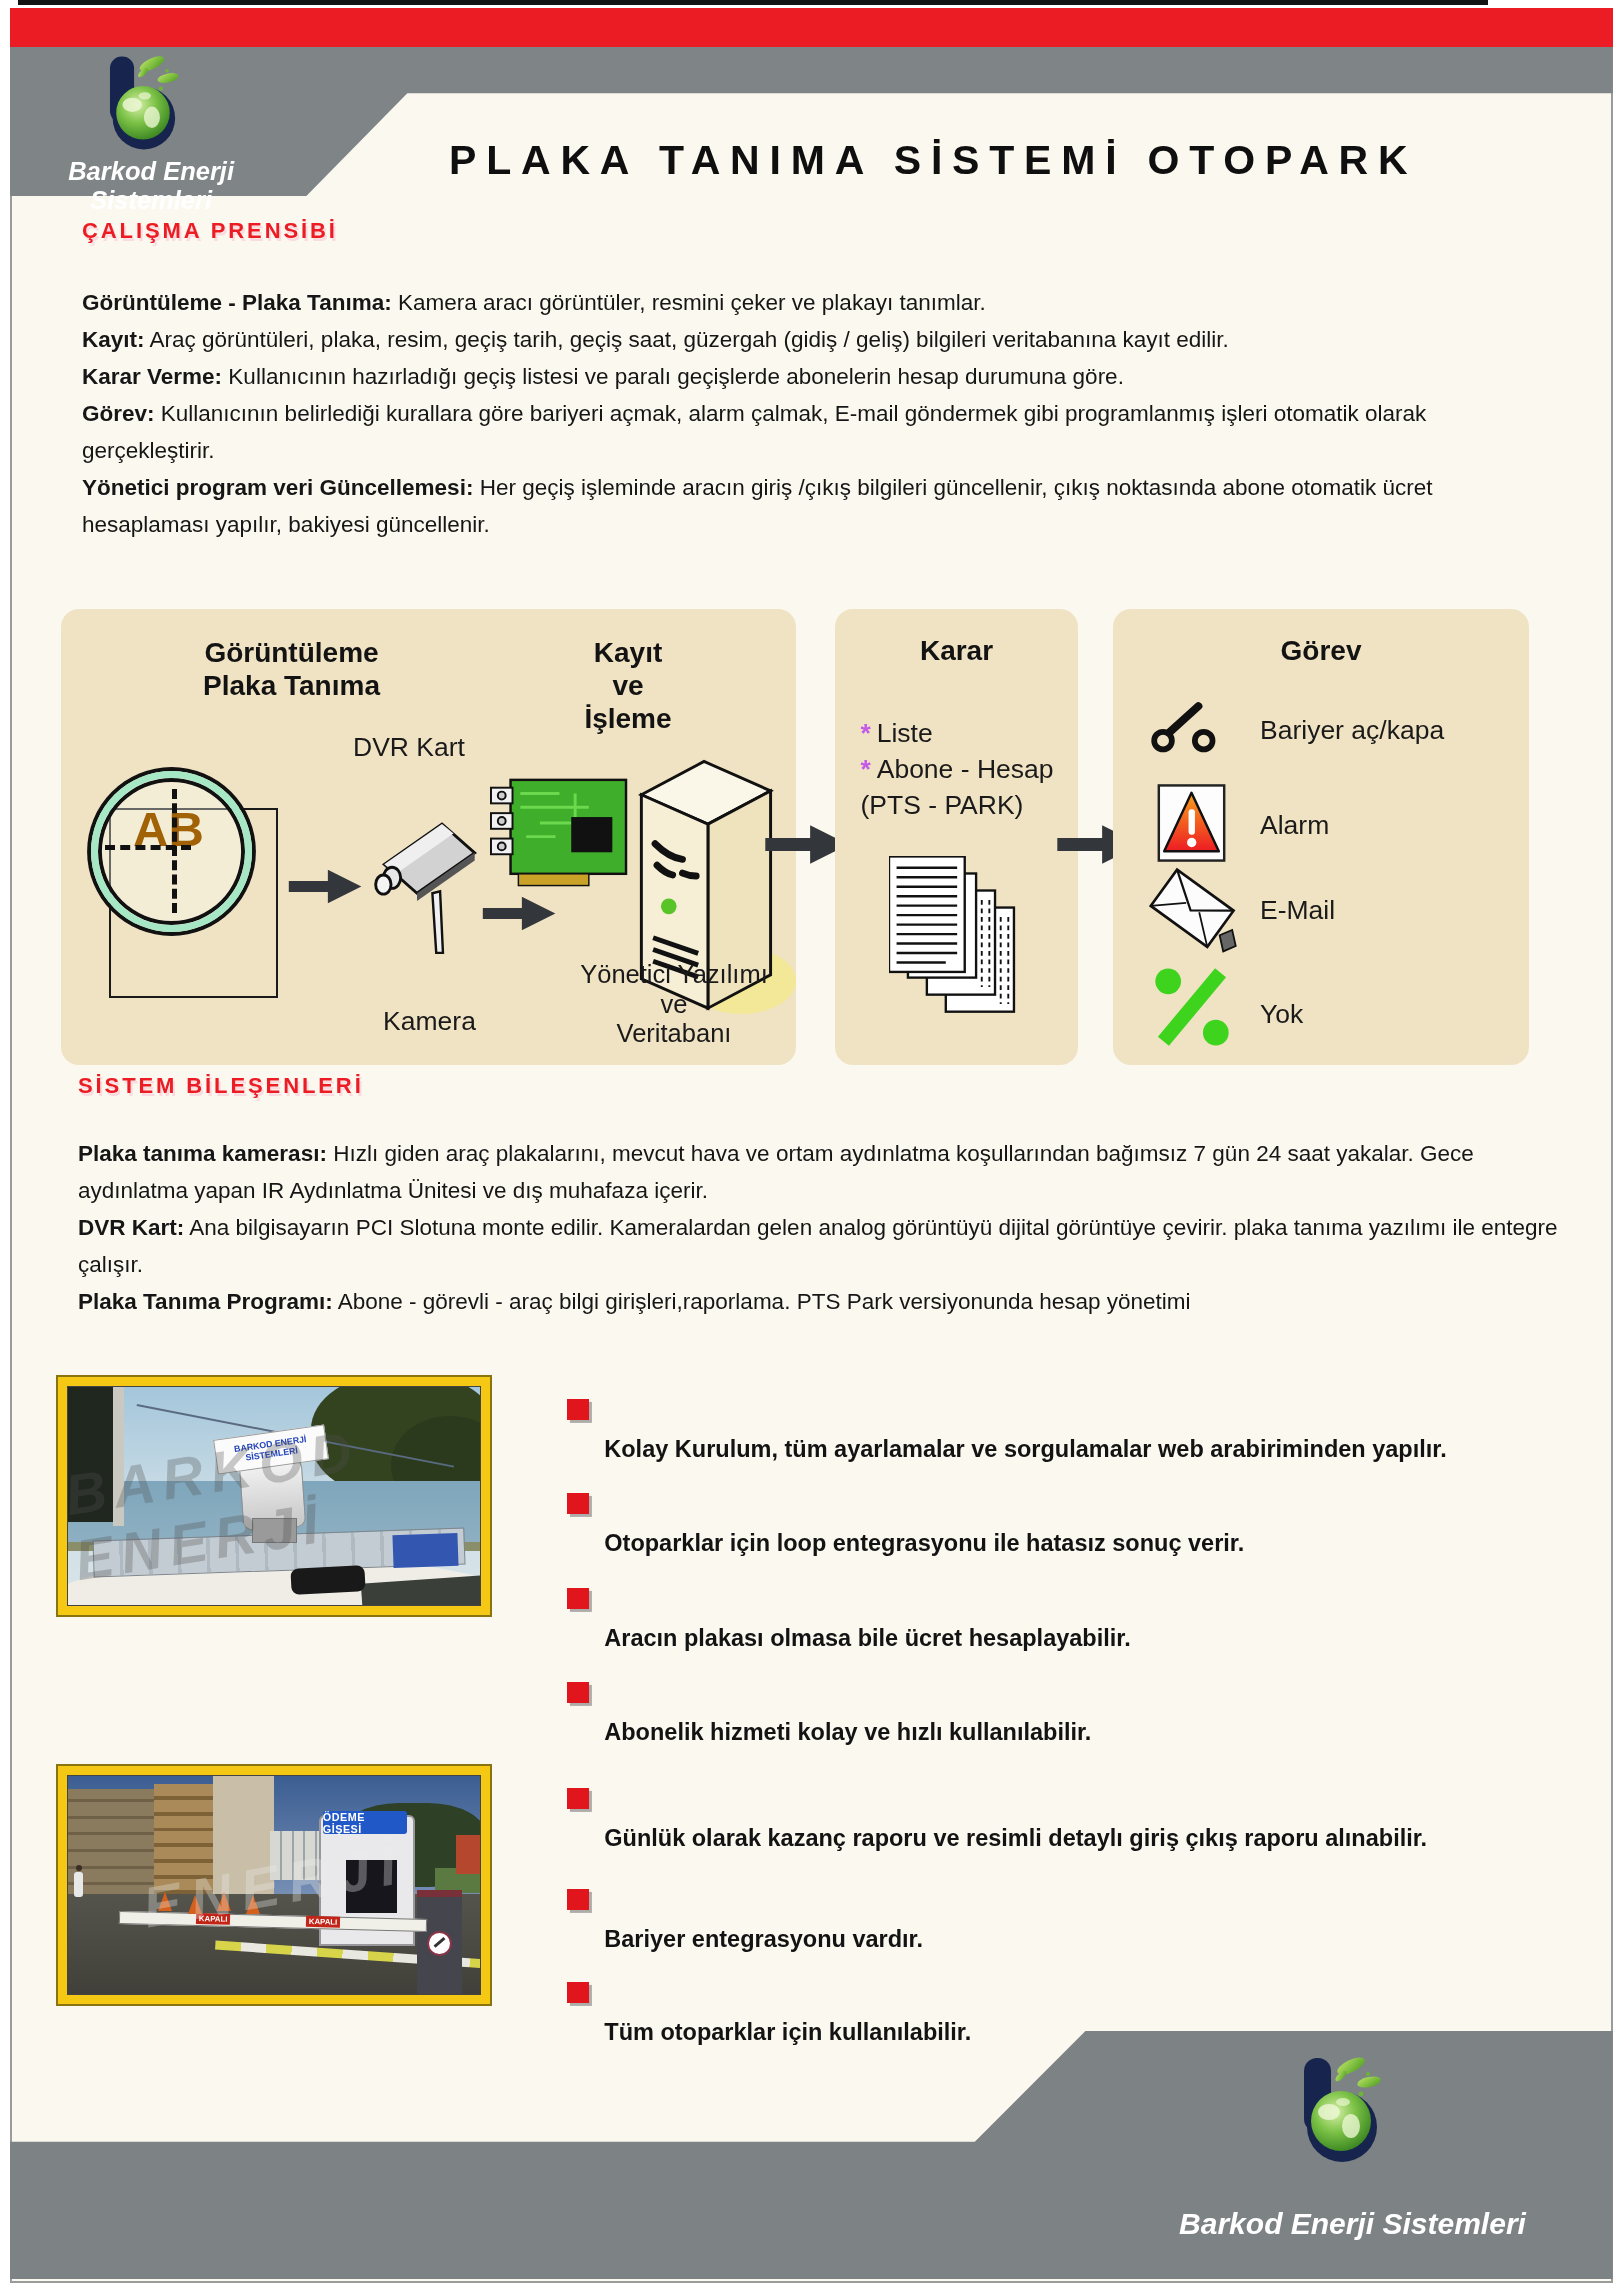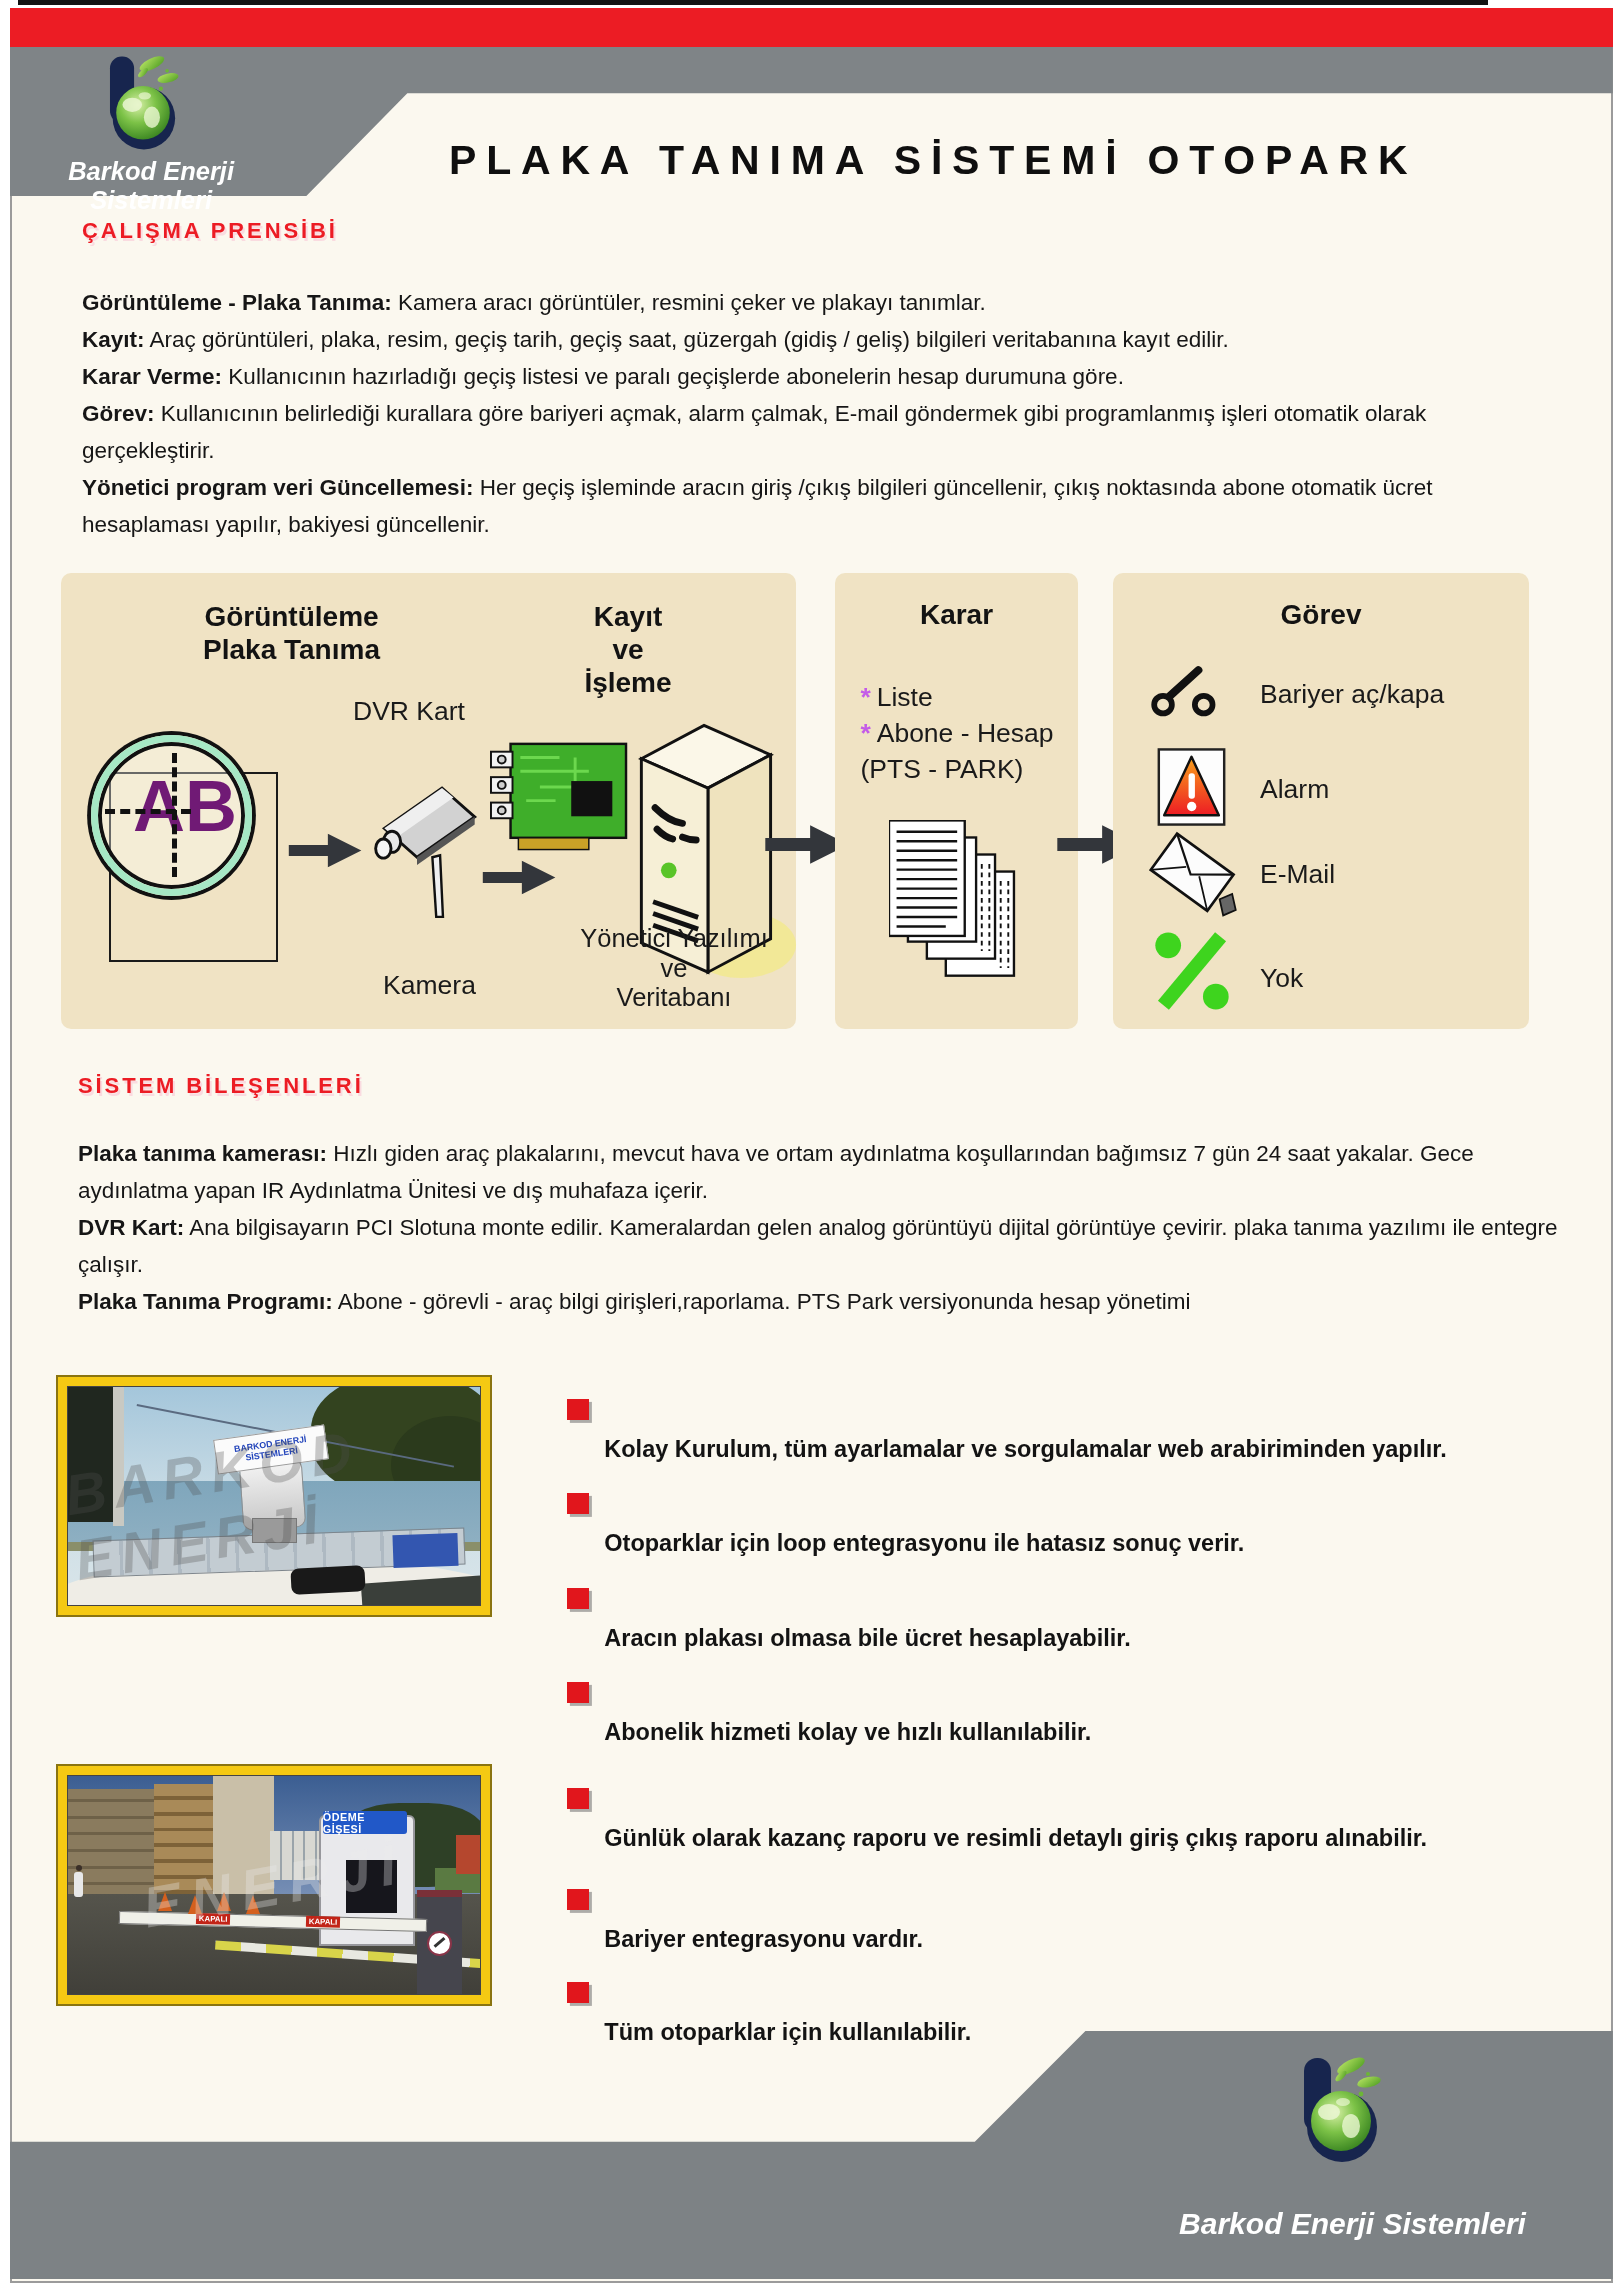--- a/index.html
+++ b/index.html
@@ -26,21 +26,21 @@
                text-shadow:2px 2.9px 0 rgba(247,142,186,.28);white-space:nowrap;}
   .h-principle{left:82px;top:218px;}
   .h-components{left:78px;top:1073px;}
   .paras{font-size:22.5px;line-height:37px;color:#161616;}
   .paras p{margin:0;}
   .paras b{font-weight:700;}
   .paras1{left:82px;top:284px;width:1470px;}
   .paras2{left:78px;top:1135px;width:1485px;}
 
   
-  .dbox{position:absolute;background:#F0E3C4;border-radius:10px;}
+  .dbox{position:absolute;background:#F0E3C4;border-radius:18px;margin-top:36px;}
   .box1{left:61px;top:573px;width:735px;height:456px;}
   .box-karar{left:835px;top:573px;width:243px;height:456px;}
   .box-gorev{left:1113px;top:573px;width:416px;height:456px;}
   .dtitle{font-weight:700;font-size:28px;line-height:1.18;text-align:center;color:#131313;}
   .dlabel{font-size:26.5px;color:#1a1a1a;}
   .arrow{position:absolute;}
   .arrow svg{display:block;width:100%;height:100%;}
 
   .t1{left:69px;top:27.4px;width:323px;}
   .t2{left:459px;top:27.4px;width:216px;}
@@ -50,21 +50,21 @@
 
   
   .plate-graphic{left:34px;top:142px;width:211px;height:260px;}
   .plate-outline{left:13.7px;top:57px;width:165px;height:186px;border:2.9px solid #1a1a1a;}
   .plate-number{left:27.4px;top:149px;width:173px;height:90px;background:#FDFDF8;
                 border:2.9px solid #111;border-radius:13.7px;display:flex;align-items:center;
                 justify-content:center;font-size:39px;font-weight:700;color:#2B3BD6;letter-spacing:1px;}
   .magnifier{left:-3.9px;top:19.6px;width:147px;height:147px;border-radius:50%;
              border:7.8px solid #A6E8C5;box-shadow:0 0 0 3.9px #111,inset 0 0 0 3.9px #111;
              background:rgba(253,255,250,.35);overflow:hidden;}
-  .mag-letters{position:absolute;left:35px;top:23.5px;font-size:72px;font-weight:700;color:#701a75;}
+  .mag-letters{position:absolute;left:35px;top:23.5px;font-size:49px;font-weight:700;color:#a16207;}
   .mag-vline{position:absolute;left:50%;top:8%;height:84%;border-left:5.9px dashed #111;}
   .mag-hline{position:absolute;left:5%;top:46%;width:58%;border-top:5.9px dashed #111;}
 
   
   .karar-title{left:0;top:24.5px;width:100%;}
   .karar-items{left:25.5px;top:106px;font-size:26.5px;line-height:36px;color:#1a1a1a;}
   .ast{color:#C45BE8;font-weight:700;margin-right:5.9px;}
   .docs-icon{left:54px;top:247px;width:142px;height:176px;}
 
   

